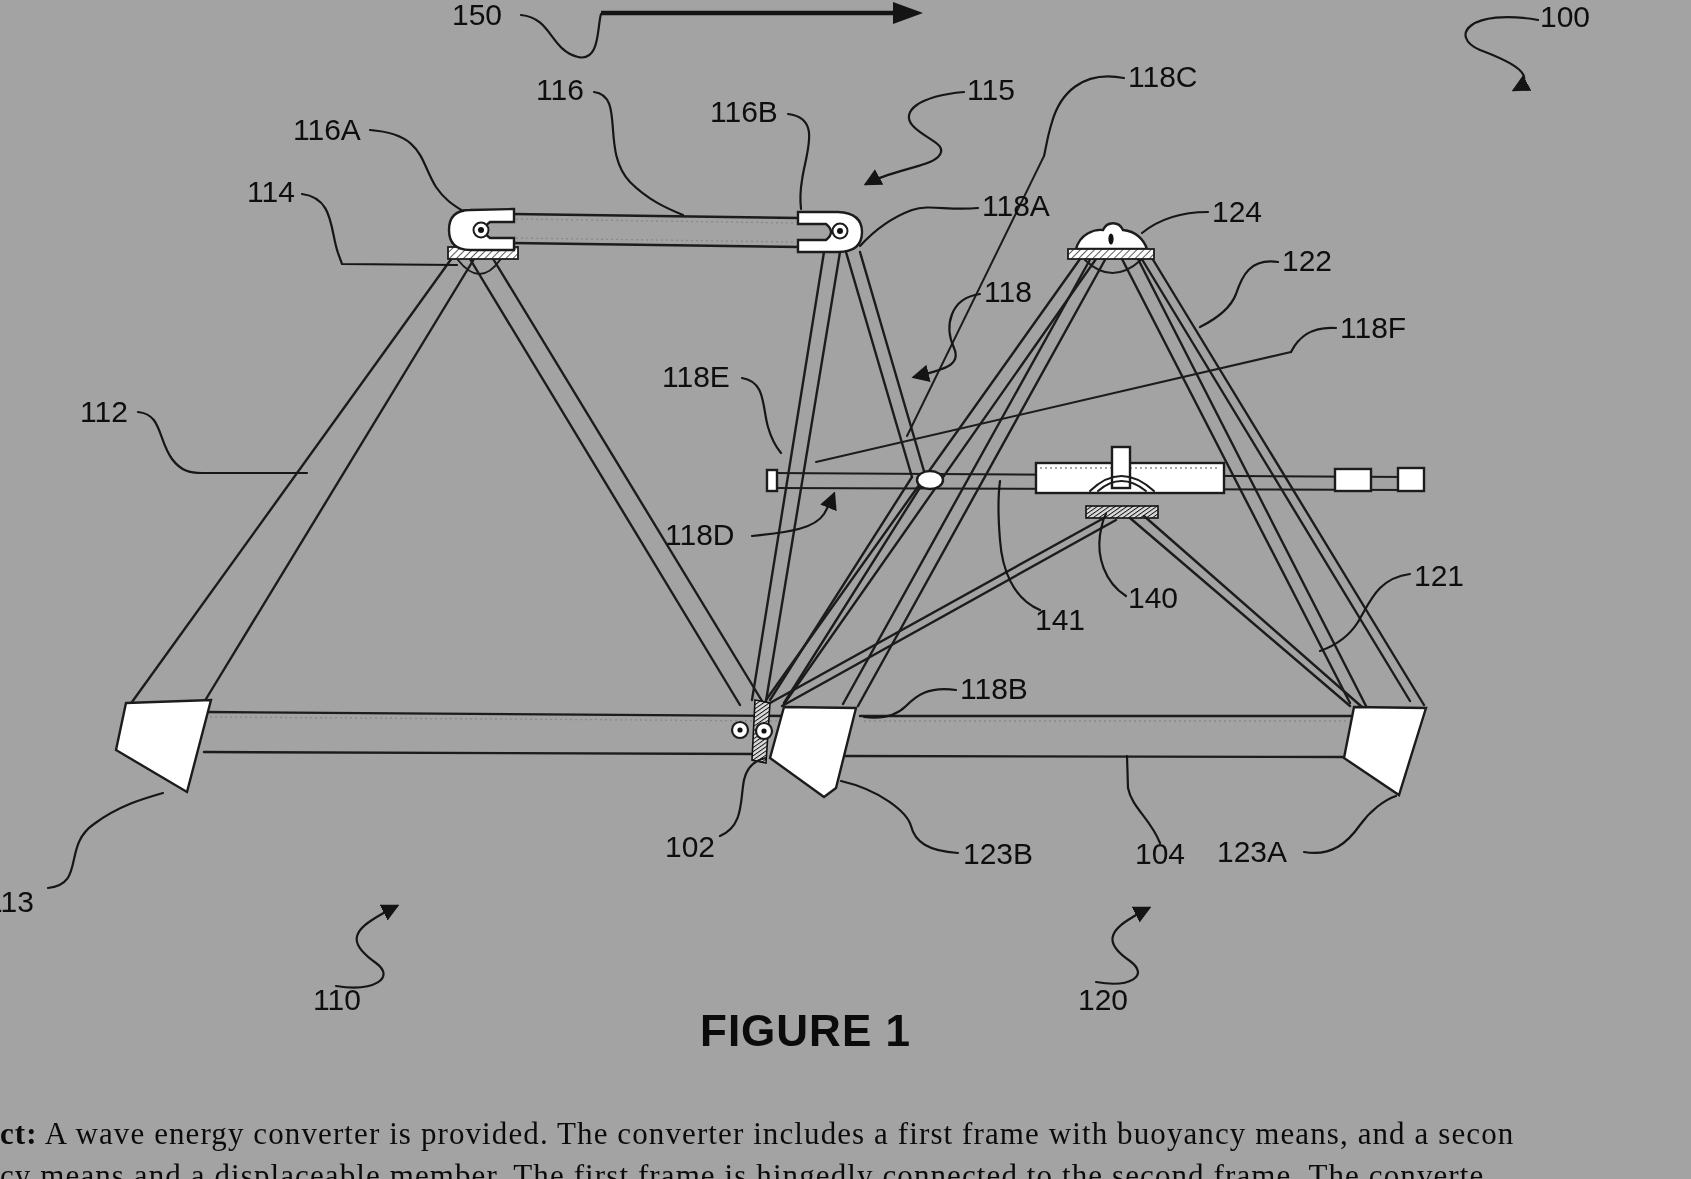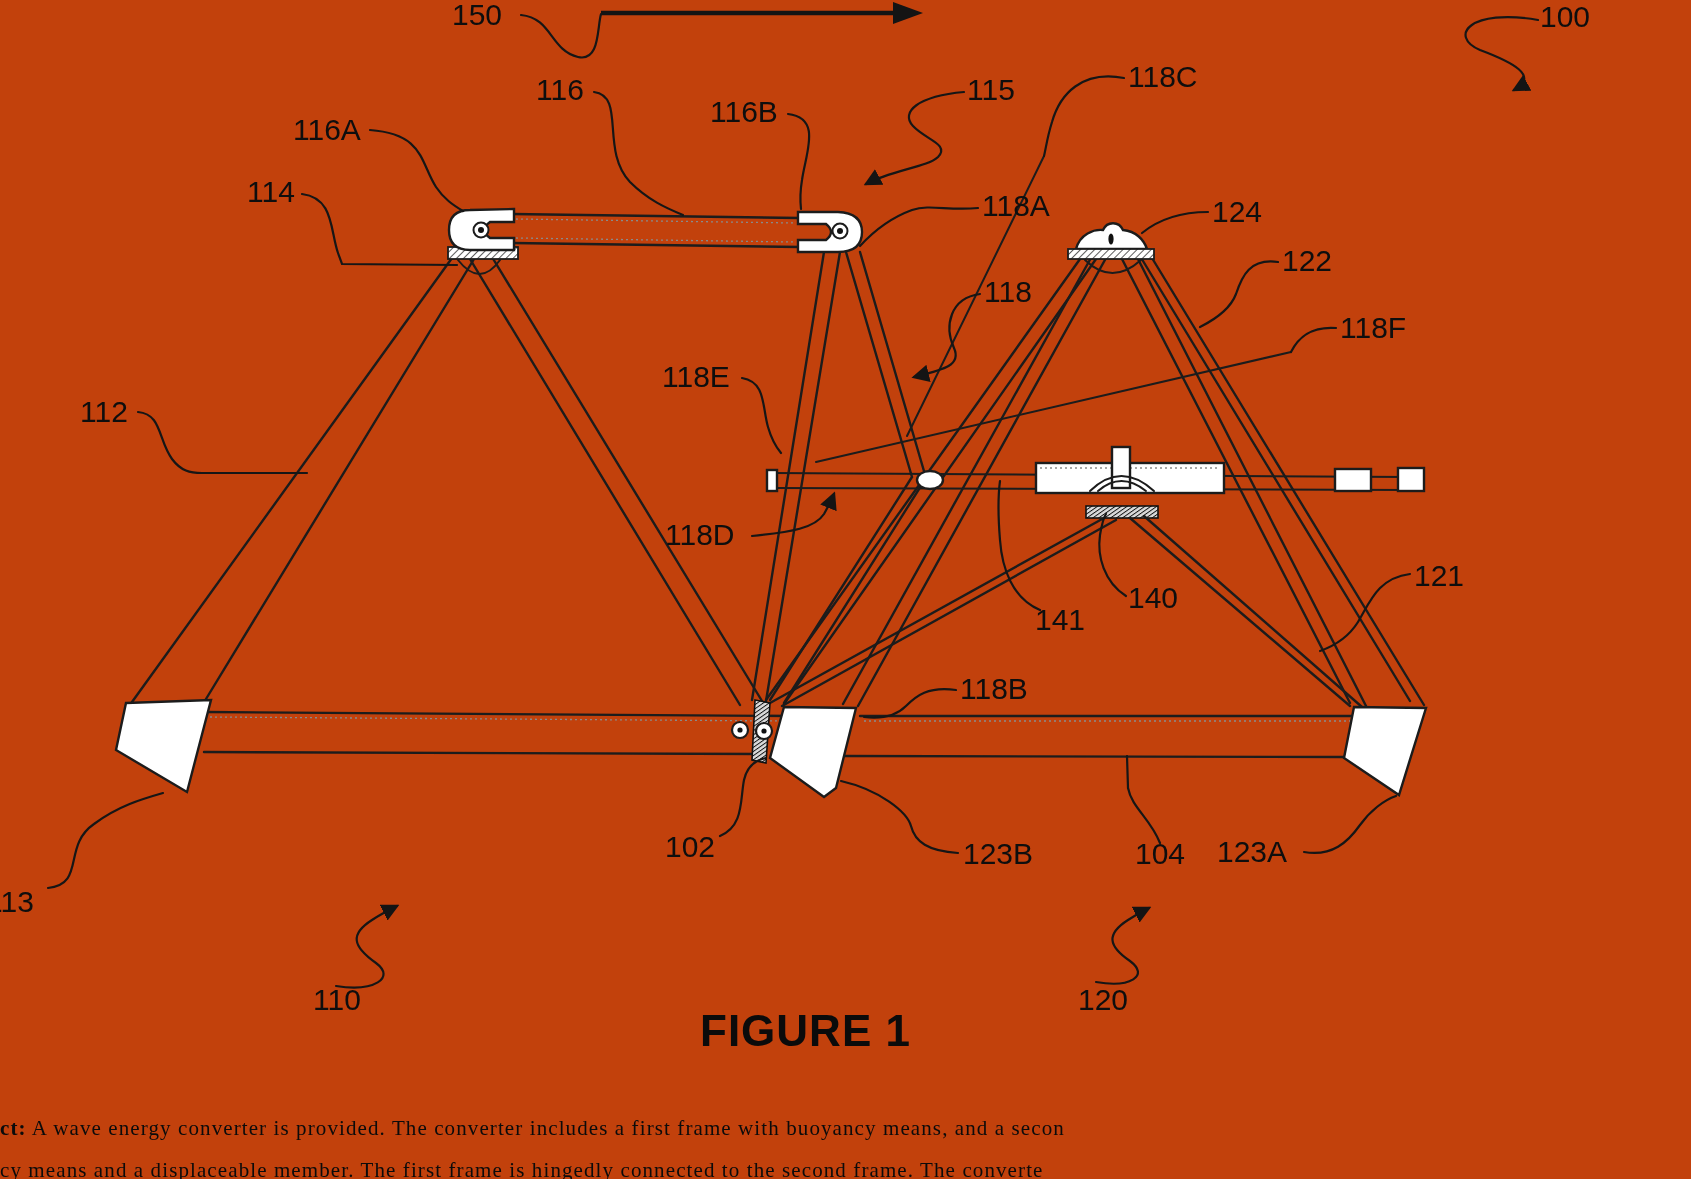--- a/index.html
+++ b/index.html
@@ -1,28 +1,28 @@
 <!DOCTYPE html>
 <html><head>
 <meta charset="utf-8">
 <style>
   html,body{margin:0;padding:0;background:#ffffff;}
-  #page{position:relative;width:1691px;height:1179px;background:#c2410c;overflow:hidden;
+  #page{position:relative;width:1691px;height:1179px;background:#a3a3a3;overflow:hidden;
         font-family:"Liberation Sans",sans-serif;color:#111;}
   svg{position:absolute;left:0;top:0;}
   .strut{stroke:#1c1c1c;stroke-width:2.4;fill:none;stroke-linecap:round;}
   .thin{stroke:#1c1c1c;stroke-width:2;fill:none;stroke-linecap:round;}
   .leader{stroke:#161616;stroke-width:2.2;fill:none;stroke-linecap:round;}
   .stipple{stroke:#8a8a8a;stroke-width:1.3;fill:none;stroke-dasharray:2 3;}
   .whitefill{fill:#ffffff;stroke:#1c1c1c;stroke-width:2.4;}
   .reflabel{font-family:"Liberation Sans",sans-serif;font-size:30px;fill:#0e0e0e;}
   #figcaption{position:absolute;left:700px;top:1006px;font-size:44px;font-weight:bold;
               letter-spacing:1px;color:#0b0b0b;}
   .abstract-line{position:absolute;white-space:nowrap;font-family:"Liberation Serif",serif;
-                 font-size:21px;letter-spacing:1.1px;color:#0b0b0b;}
+                 font-size:31px;letter-spacing:1.1px;color:#0b0b0b;}
   #abs1{left:0;top:1116px;}
   #abs2{left:0;top:1158px;}
   .b{font-weight:bold;}
 </style>
 </head>
 <body>
 
 <div id="page">
 
 <svg width="1691" height="1179" viewBox="0 0 1691 1179">

